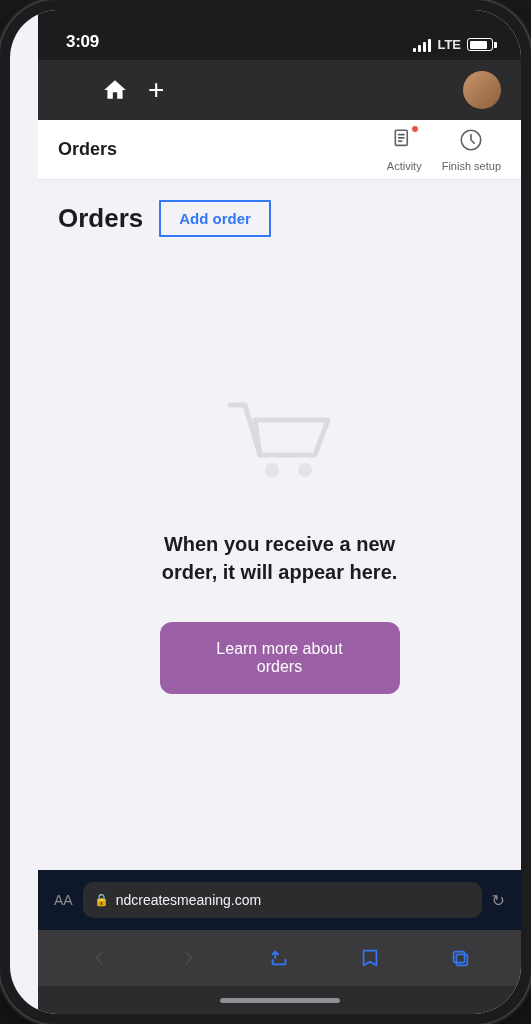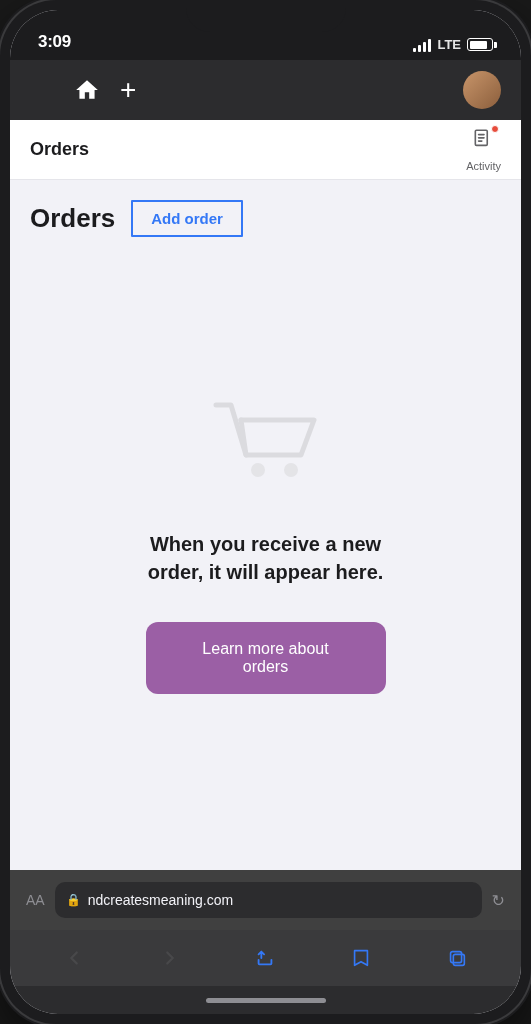--- a/index.html
+++ b/index.html
@@ -51,20 +51,21 @@
       position: absolute;
       top: 10px;
       left: 10px;
       right: 10px;
       bottom: 10px;
       background: #f2f2f7;
       border-radius: 48px;
       overflow: hidden;
       display: flex;
       flex-direction: column;
+      padding-left: 28px;
     }
 
     
     .notch {
       position: absolute;
       top: 0;
       left: 50%;
       transform: translateX(-50%);
       width: 160px;
       height: 32px;
@@ -345,21 +346,21 @@
       padding: 18px 40px;
       border-radius: 12px;
       font-size: 16px;
       cursor: pointer;
       width: 240px;
       text-align: center;
     }
 
     
     .browser-bar {
-      background: #404040;
+      background: #0f172a;
       height: 60px;
       display: flex;
       align-items: center;
       padding: 0 16px;
       gap: 10px;
       flex-shrink: 0;
     }
 
     .browser-aa {
       color: #8e8e93;
@@ -493,20 +494,29 @@
               <rect x="4" y="3" width="11" height="14" rx="1" stroke="#636366" stroke-width="1.5" fill="none"></rect>
               <line x1="7" y1="7" x2="12" y2="7" stroke="#636366" stroke-width="1.5" stroke-linecap="round"></line>
               <line x1="7" y1="10" x2="12" y2="10" stroke="#636366" stroke-width="1.5" stroke-linecap="round"></line>
               <line x1="7" y1="13" x2="10" y2="13" stroke="#636366" stroke-width="1.5" stroke-linecap="round"></line>
             </svg>
             <div class="activity-dot"></div>
           </div>
           <span class="top-bar-action-label">Activity</span>
         </div>
 
+        <div class="top-bar-action">
+          <div class="top-bar-action-icon">
+            <svg class="finish-setup-icon" viewBox="0 0 24 24" fill="none" xmlns="http://www.w3.org/2000/svg">
+              <circle cx="12" cy="12" r="9" stroke="#636366" stroke-width="1.5" fill="none"></circle>
+              <path d="M12 7v5l3 3" stroke="#636366" stroke-width="1.5" stroke-linecap="round"></path>
+            </svg>
+          </div>
+          <span class="top-bar-action-label">Finish setup</span>
+        </div>
 
       </div>
     </div>
 
     <div class="main-content">
 
       <div class="orders-header">
         <span class="orders-title">Orders</span>
         <button class="add-order-btn">Add order</button>
       </div>

